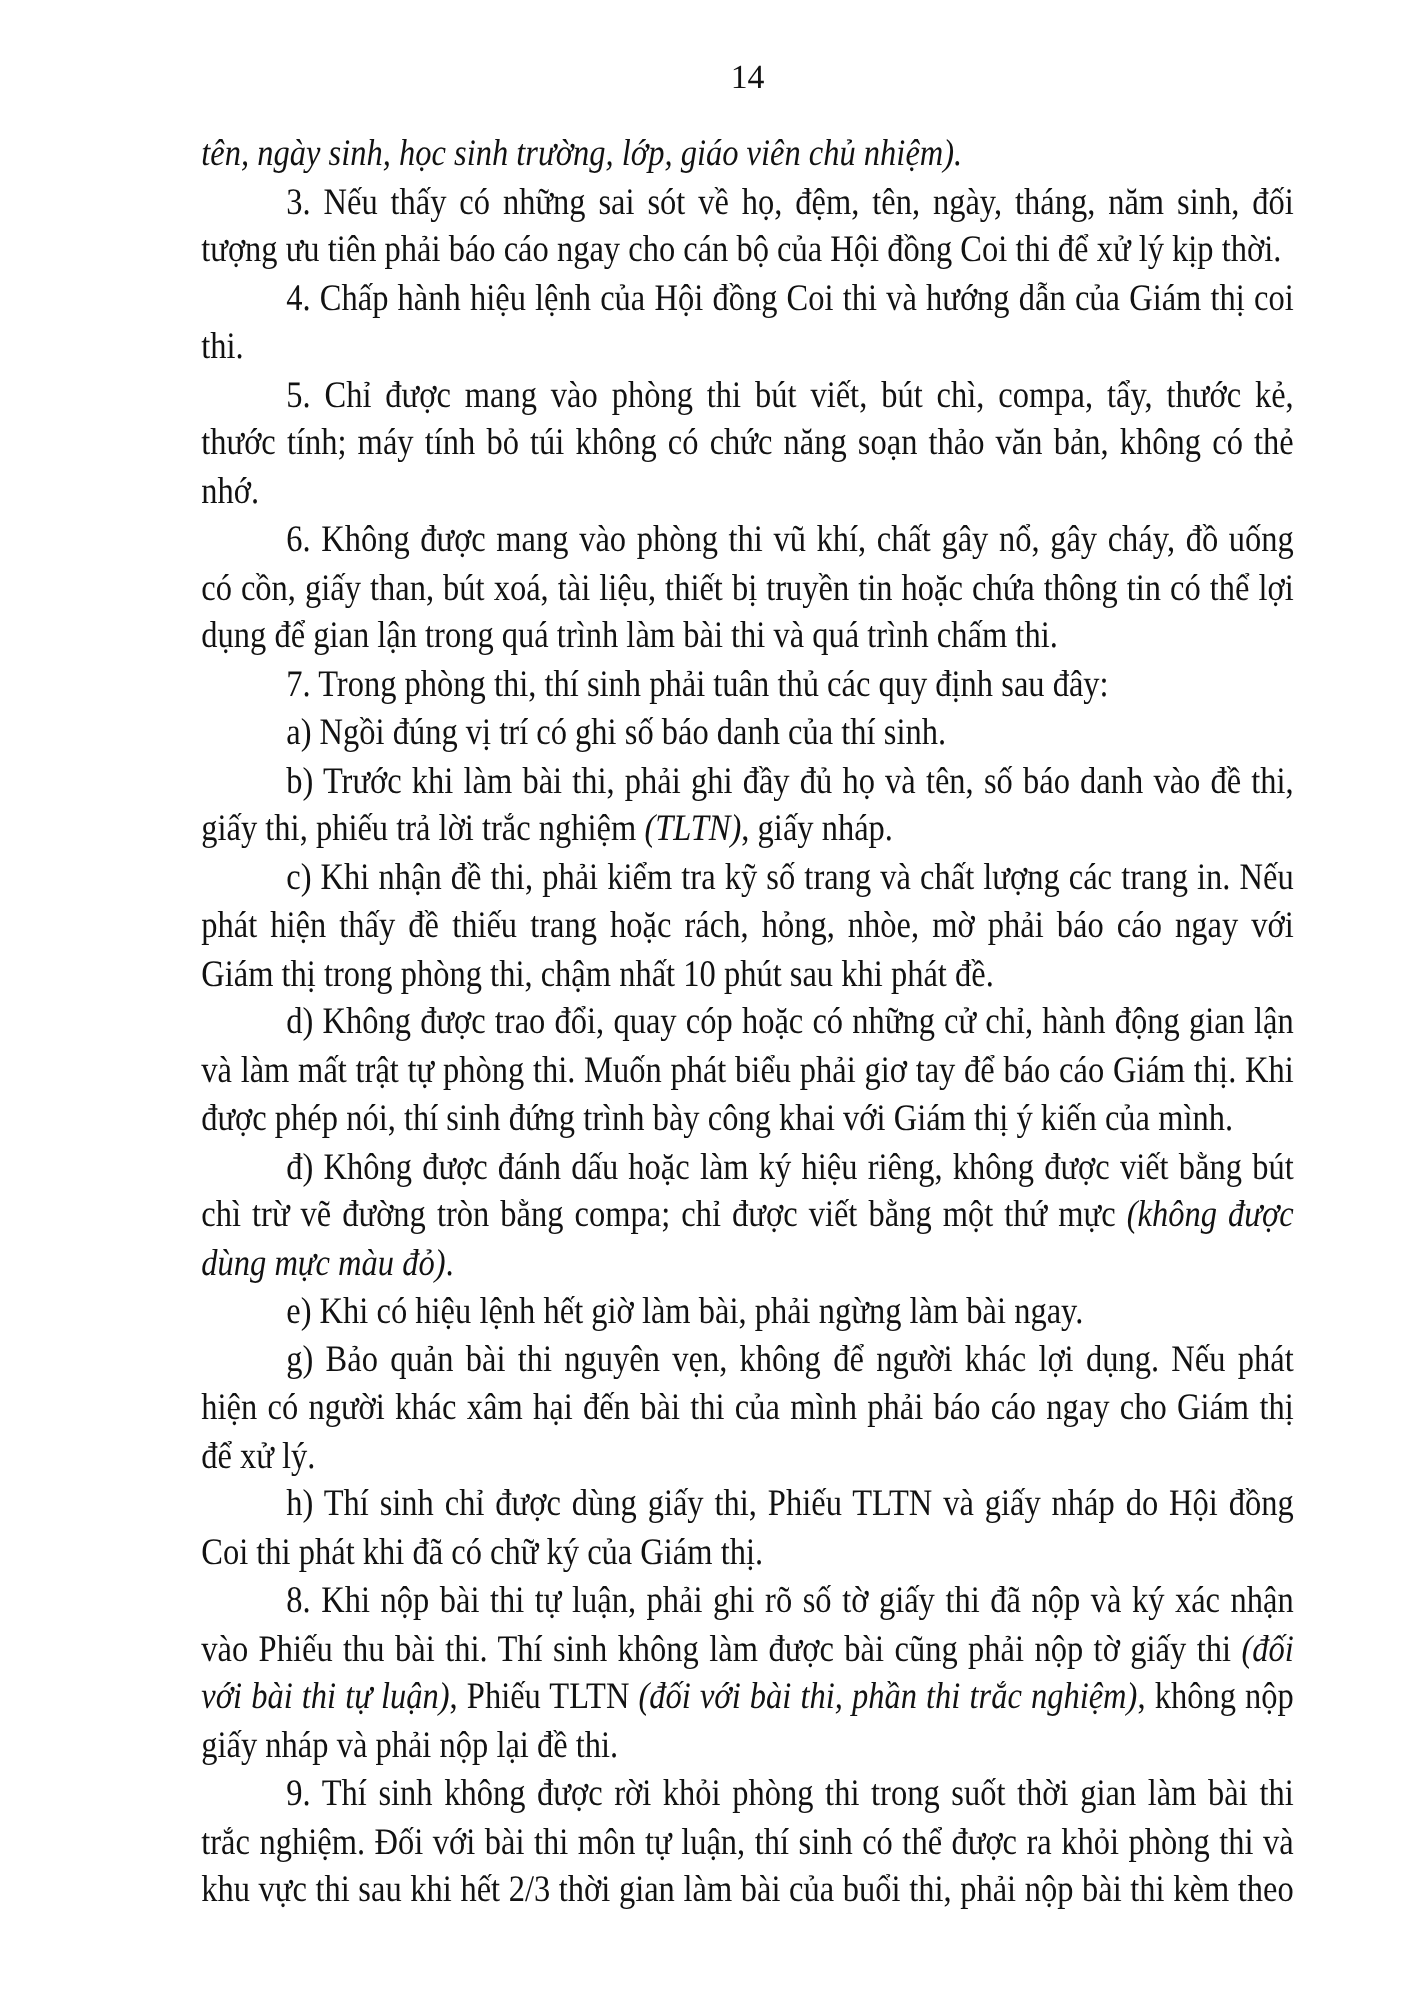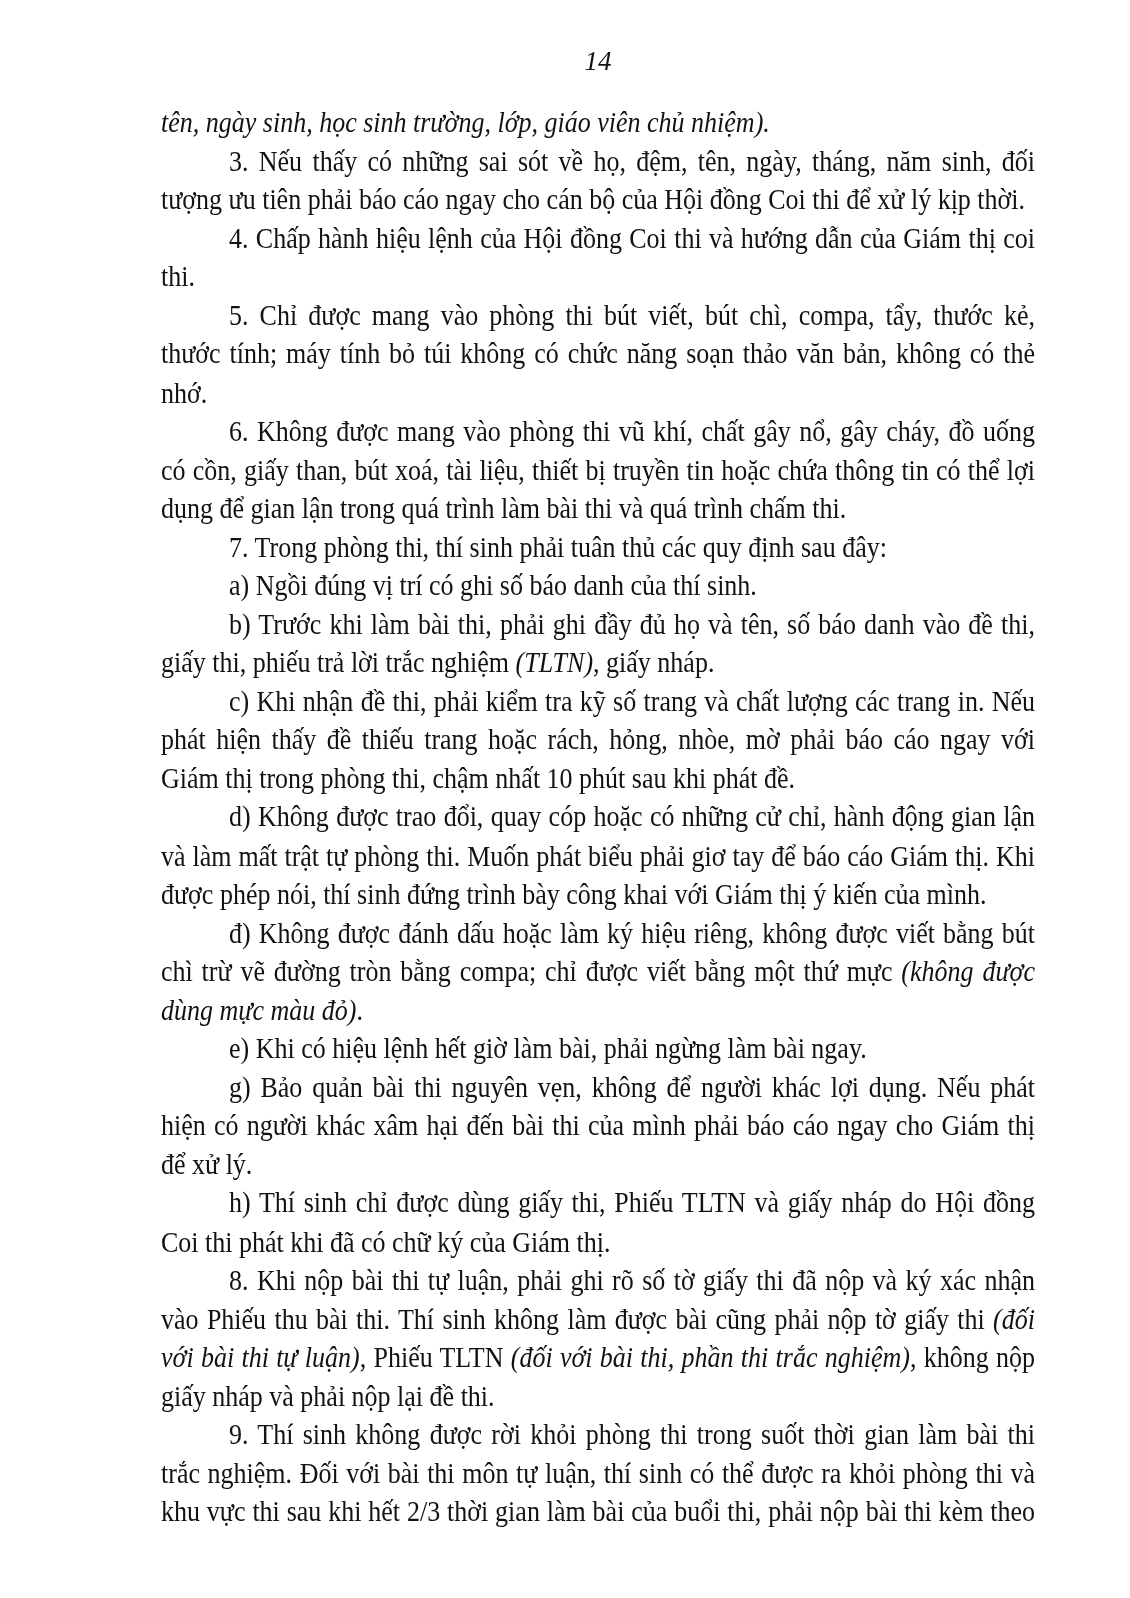--- a/index.html
+++ b/index.html
@@ -22,21 +22,20 @@
   }
   .page-number {
     margin: 0;
     padding-top: 46px;
     padding-left: 161px;
     padding-right: 95px;
     text-align: center;
     font-size: 27px;
     line-height: 30px;
     color: #121212;
-    font-style: italic;
   }
   .doc-content {
     margin-top: 27px;
     margin-left: 161px;
     margin-right: 95px;
     font-size: 26px;
     line-height: 33.5px;
     text-align: justify;
     transform: scaleY(1.152);
     transform-origin: top left;

